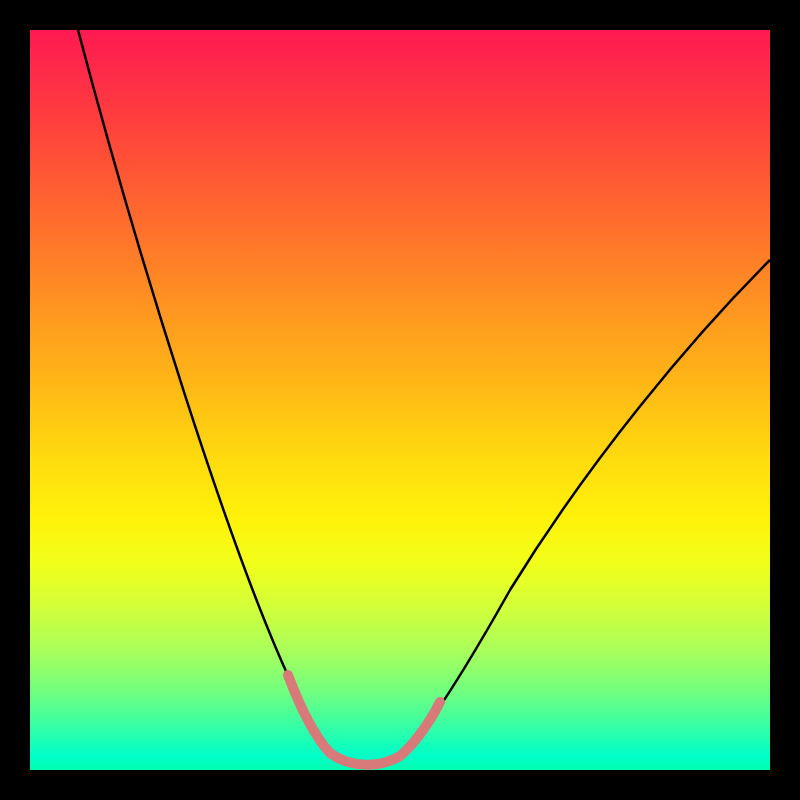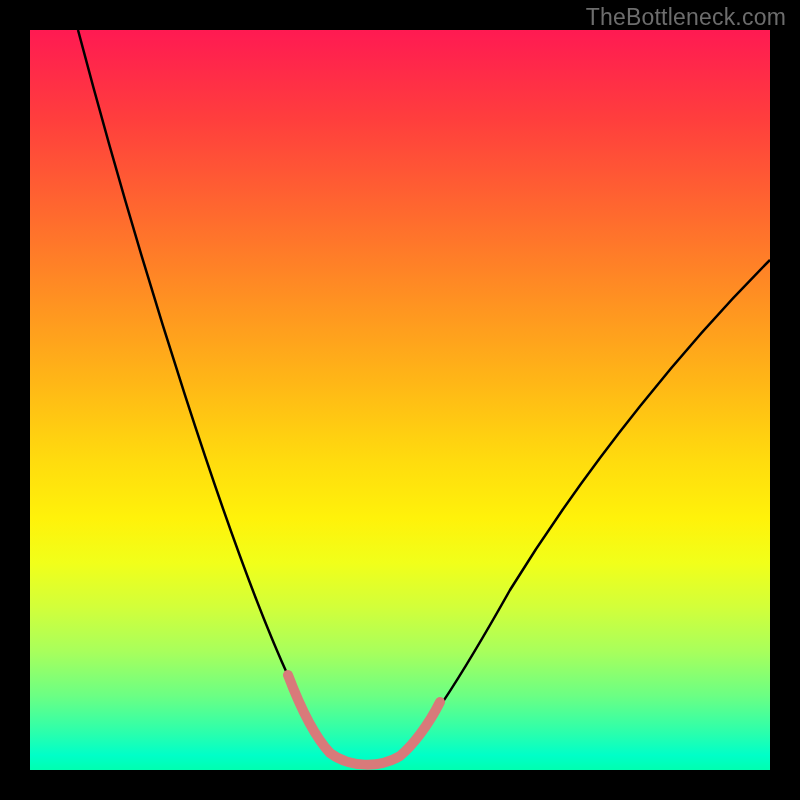--- a/index.html
+++ b/index.html
@@ -59,21 +59,20 @@
     font-weight: 500;
     letter-spacing: 0.2px;
     user-select: none;
   }
 </style>
 </head>
 <body>
 
 <div class="frame">
 
-  <div class="watermark">TheBottleneck.com</div>
 
   <div class="plot">
     <div class="gradient"></div>
     <svg class="curve" viewBox="0 0 740 740" preserveAspectRatio="none">
       <path d="M 48 0
                C 110 235, 200 520, 260 650
                C 275 685, 290 710, 300 723
                C 320 737, 350 737, 370 726
                C 395 705, 435 640, 480 560
                C 560 430, 660 310, 740 230" fill="none" stroke="#000" stroke-width="2.5"></path>

